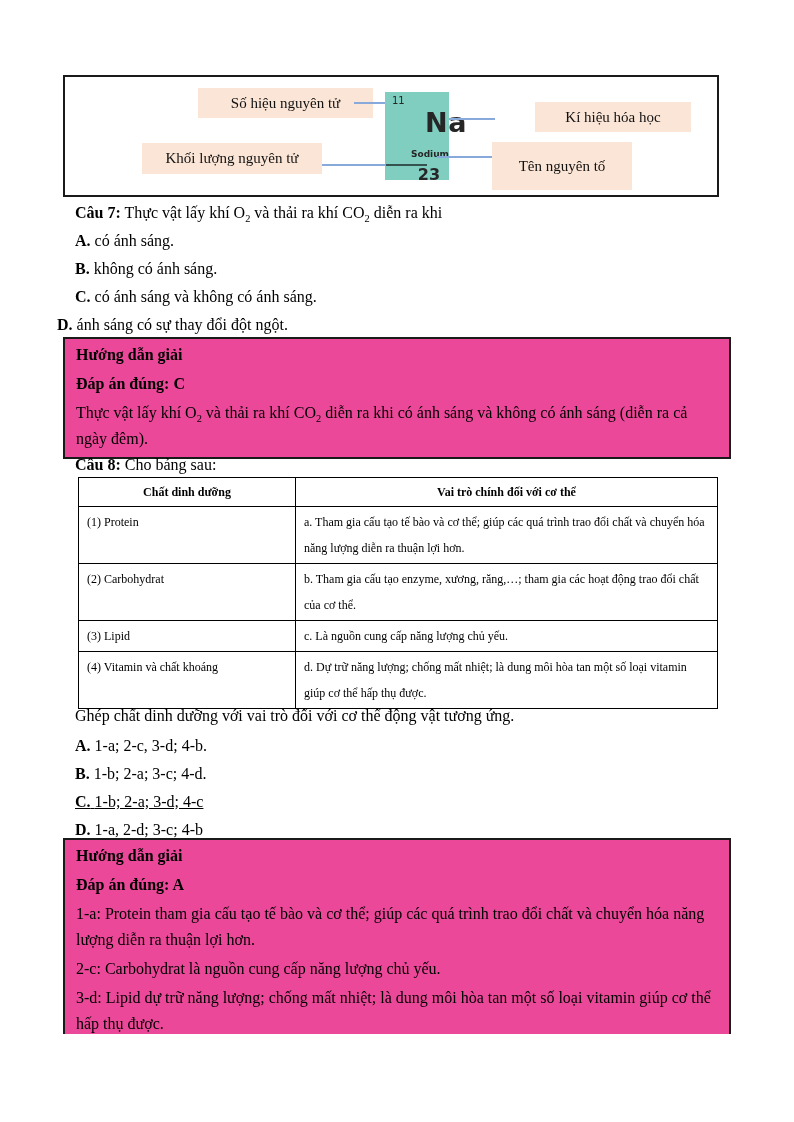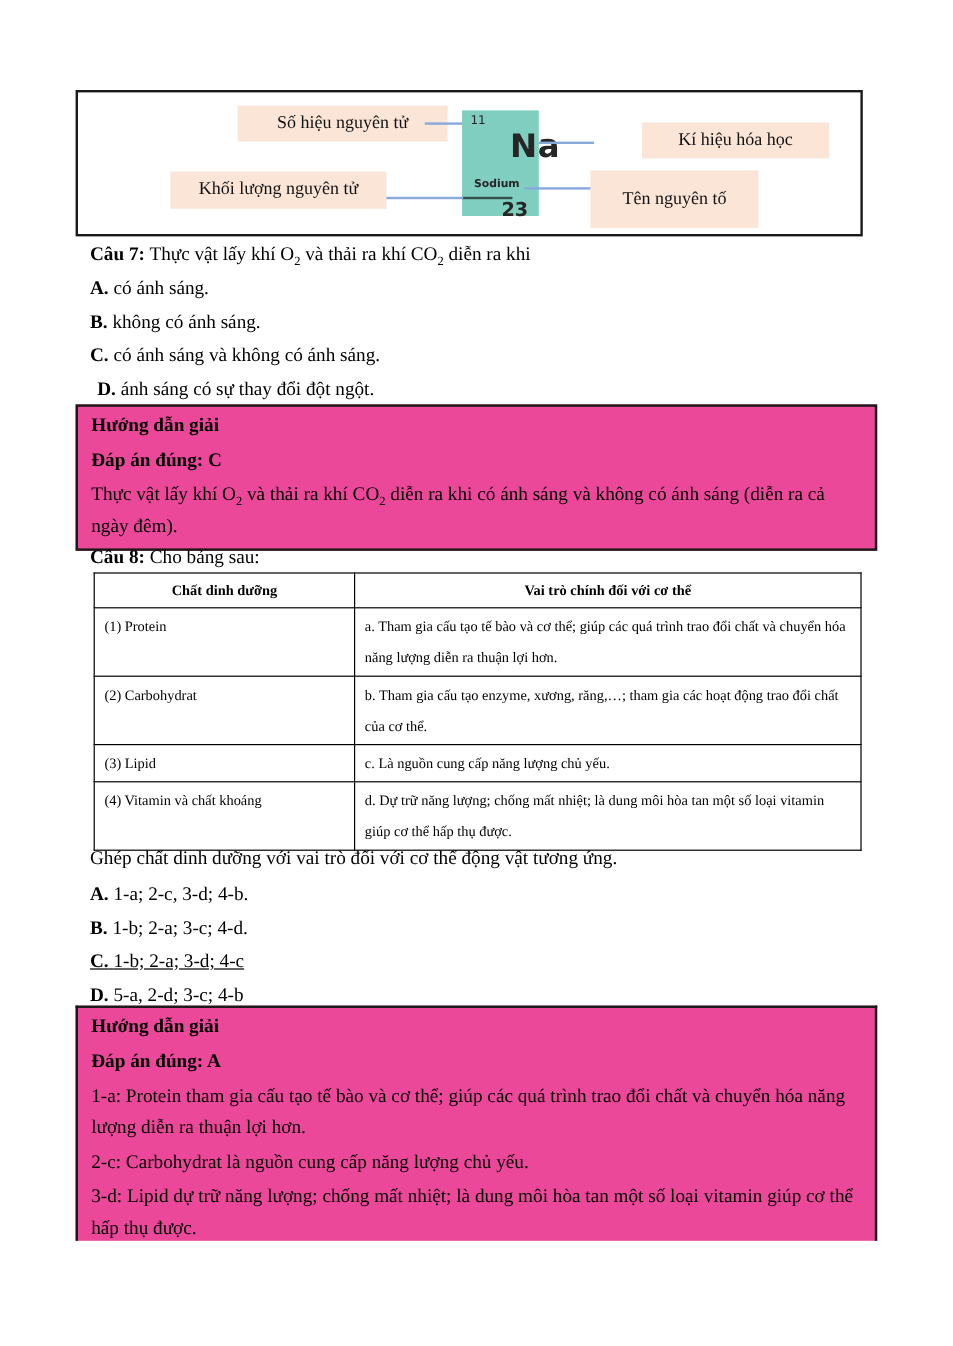--- a/index.html
+++ b/index.html
@@ -50,21 +50,21 @@
   .card-atomic-number {
     position: absolute; top: 3px; left: 7px;
     font-size: 10px; font-weight: 400;
   }
   .card-symbol {
     position: absolute; top: 15px; left: 0; width: 100%;
     text-align: center; font-size: 27px; font-weight: 700; letter-spacing: 0.5px; margin-left: 29px;
   }
   .card-name {
     position: absolute; top: 57px; left: 0; width: 100%;
-    text-align: left; font-size: 9px; font-weight: 600; margin-left: 10px;
+    text-align: right; font-size: 9px; font-weight: 600;
   }
   .card-mass-rule {
     position: absolute; top: 72px; left: 0; width: 42px; height: 2px;
     background: #35534e;
   }
   .card-mass {
     position: absolute; top: 73px; left: 12px; width: 100%;
     text-align: center; font-size: 16px; font-weight: 600;
   }
   .connector {
@@ -76,21 +76,21 @@
   .c-symbol { left: 384px; top: 41px; width: 46px; }
   .c-mass   { left: 257px; top: 87px; width: 64px; }
   .c-name   { left: 372px; top: 79px; width: 55px; }
 
   
   .line { line-height: 28px; white-space: nowrap; }
   .stem-q7 { left: 75px; top: 199px; }
   .opt-a7 { left: 75px; top: 227px; }
   .opt-b7 { left: 75px; top: 255px; }
   .opt-c7 { left: 75px; top: 283px; }
-  .opt-d7 { left: 81px; top: 311px; text-align: right; }
+  .opt-d7 { left: 57px; top: 311px; text-align: right; }
 
   .solution-box {
     left: 63px;
     width: 668px;
     border: 2px solid #1a1a1a;
     padding: 3px 11px 5px 11px;
     background: #ec4899;
   }
   .solution-box p { line-height: 26px; margin-bottom: 3px; }
   .solution-box p:last-child { margin-bottom: 0; }
@@ -195,21 +195,21 @@
       </tr>
     </tbody>
       </table>
   </div>
 
   <p class="abs line match-prompt">Ghép chất dinh dưỡng với vai trò đối với cơ thể động vật tương ứng.</p>
 
   <p class="abs line opt-a8"><b>A.</b> <span>1-a; 2-c, 3-d; 4-b.</span></p>
   <p class="abs line opt-b8"><b>B.</b> <span>1-b; 2-a; 3-c; 4-d.</span></p>
   <p class="abs line opt-c8"><b>C.</b> <span>1-b; 2-a; 3-d; 4-c</span></p>
-  <p class="abs line opt-d8"><b>D.</b> <span>5-a, 2-d; 3-c; 4-b</span></p>
+  <p class="abs line opt-d8"><b>D.</b> <span>1-a, 2-d; 3-c; 4-b</span></p>
 
   <div class="abs solution-box sol-q8">
     <p><b>Hướng dẫn giải</b></p>
     <p><b>Đáp án đúng: A</b></p>
     <p>1-a: Protein tham gia cấu tạo tế bào và cơ thể; giúp các quá trình trao đổi chất và chuyển hóa năng lượng diễn ra thuận lợi hơn.</p>
     <p>2-c: Carbohydrat là nguồn cung cấp năng lượng chủ yếu.</p>
     <p>3-d: Lipid dự trữ năng lượng; chống mất nhiệt; là dung môi hòa tan một số loại vitamin giúp cơ thể hấp thụ được.</p>
   </div>
 
 </div>

